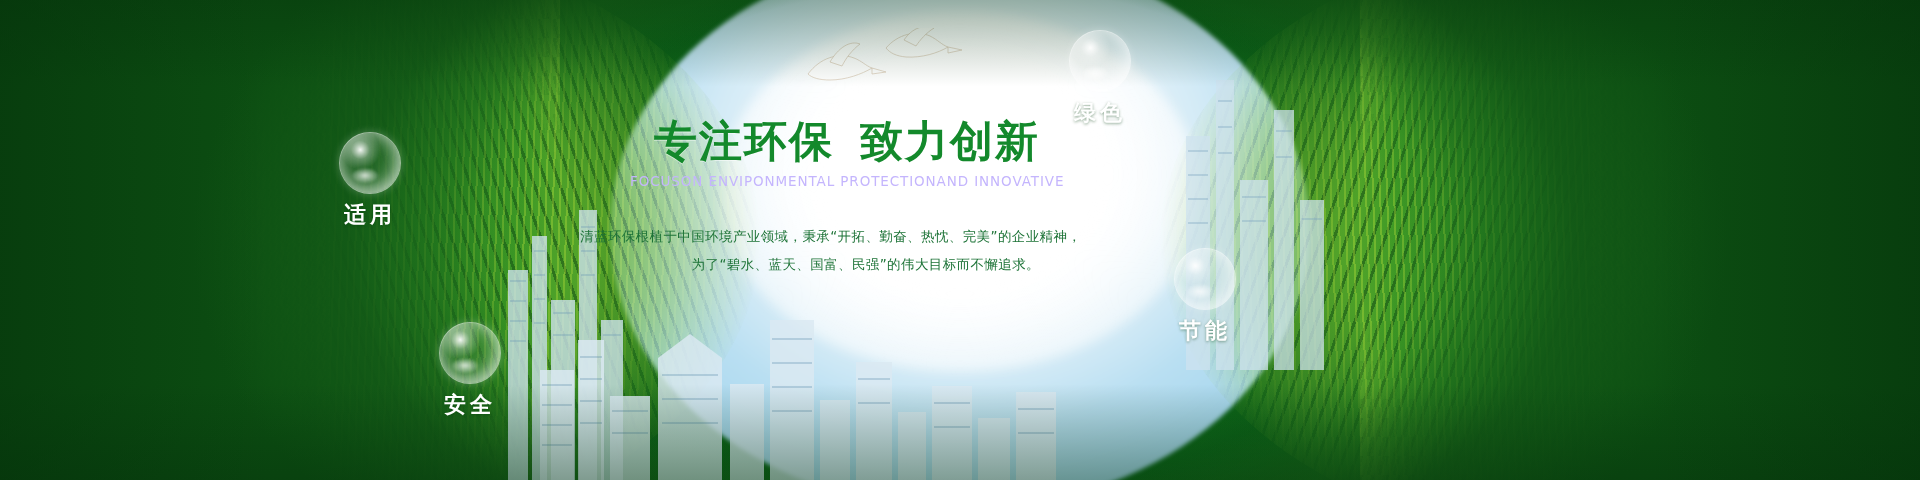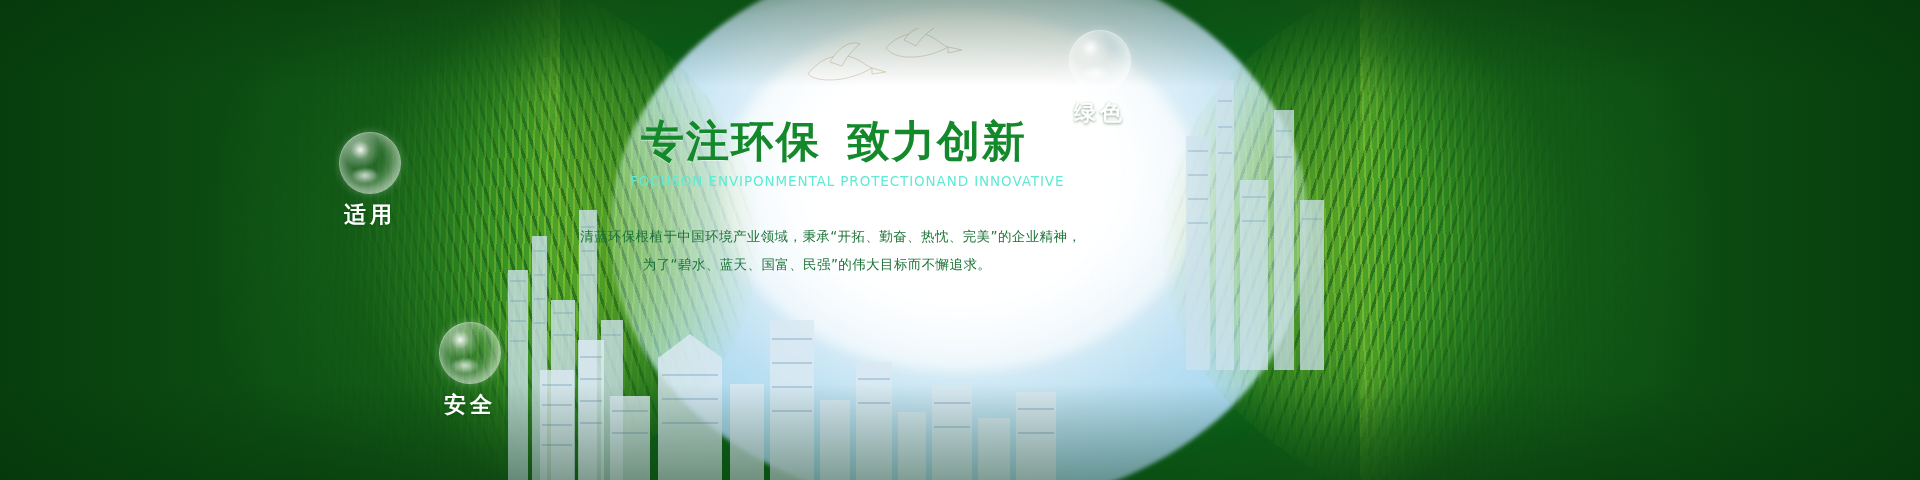--- a/index.html
+++ b/index.html
@@ -131,40 +131,40 @@
       linear-gradient(90deg, rgba(4,48,10,0.55) 0%, rgba(4,48,10,0) 14%, rgba(4,48,10,0) 86%, rgba(4,48,10,0.55) 100%),
       linear-gradient(180deg, rgba(4,48,10,0.35) 0%, rgba(4,48,10,0) 18%, rgba(4,48,10,0) 80%, rgba(4,48,10,0.40) 100%);
     pointer-events:none;
   }
 
   
   .copy {
     position:absolute;
     left:580px; top:118px;
     width:460px;
-    text-align:center;
+    text-align:right;
   }
   .headline {
     font-family:"DejaVu Sans","Liberation Sans",sans-serif;
     font-size:43px;
     font-weight:bold;
     letter-spacing:2px;
     color:#13892b;
     line-height:1.08;
     white-space:nowrap;
     padding-left:48px;
     text-shadow:0 1px 0 rgba(255,255,255,.5);
   }
   .headline .gap { display:inline-block; width:26px; }
   .subline {
     margin-top:9px;
     padding-left:50px;
     font-size:13.5px;
     letter-spacing:.9px;
-    color:#5eead4;
+    color:#c4b5fd;
     font-weight:500;
     white-space:nowrap;
   }
   .para {
     margin-top:34px;
     font-size:13.5px;
     line-height:2.05;
     color:#1d7337;
     letter-spacing:.4px;
     white-space:nowrap;
@@ -359,14 +359,18 @@
   <div class="feature" id="f-lvse">
     <div class="bubble"></div>
     <div class="label">绿色</div>
   </div>
 
   <div class="feature" id="f-anquan">
     <div class="bubble"></div>
     <div class="label">安全</div>
   </div>
 
+  <div class="feature" id="f-jieneng">
+    <div class="bubble"></div>
+    <div class="label">节能</div>
+  </div>
 
 </div>
 
 </body></html>

